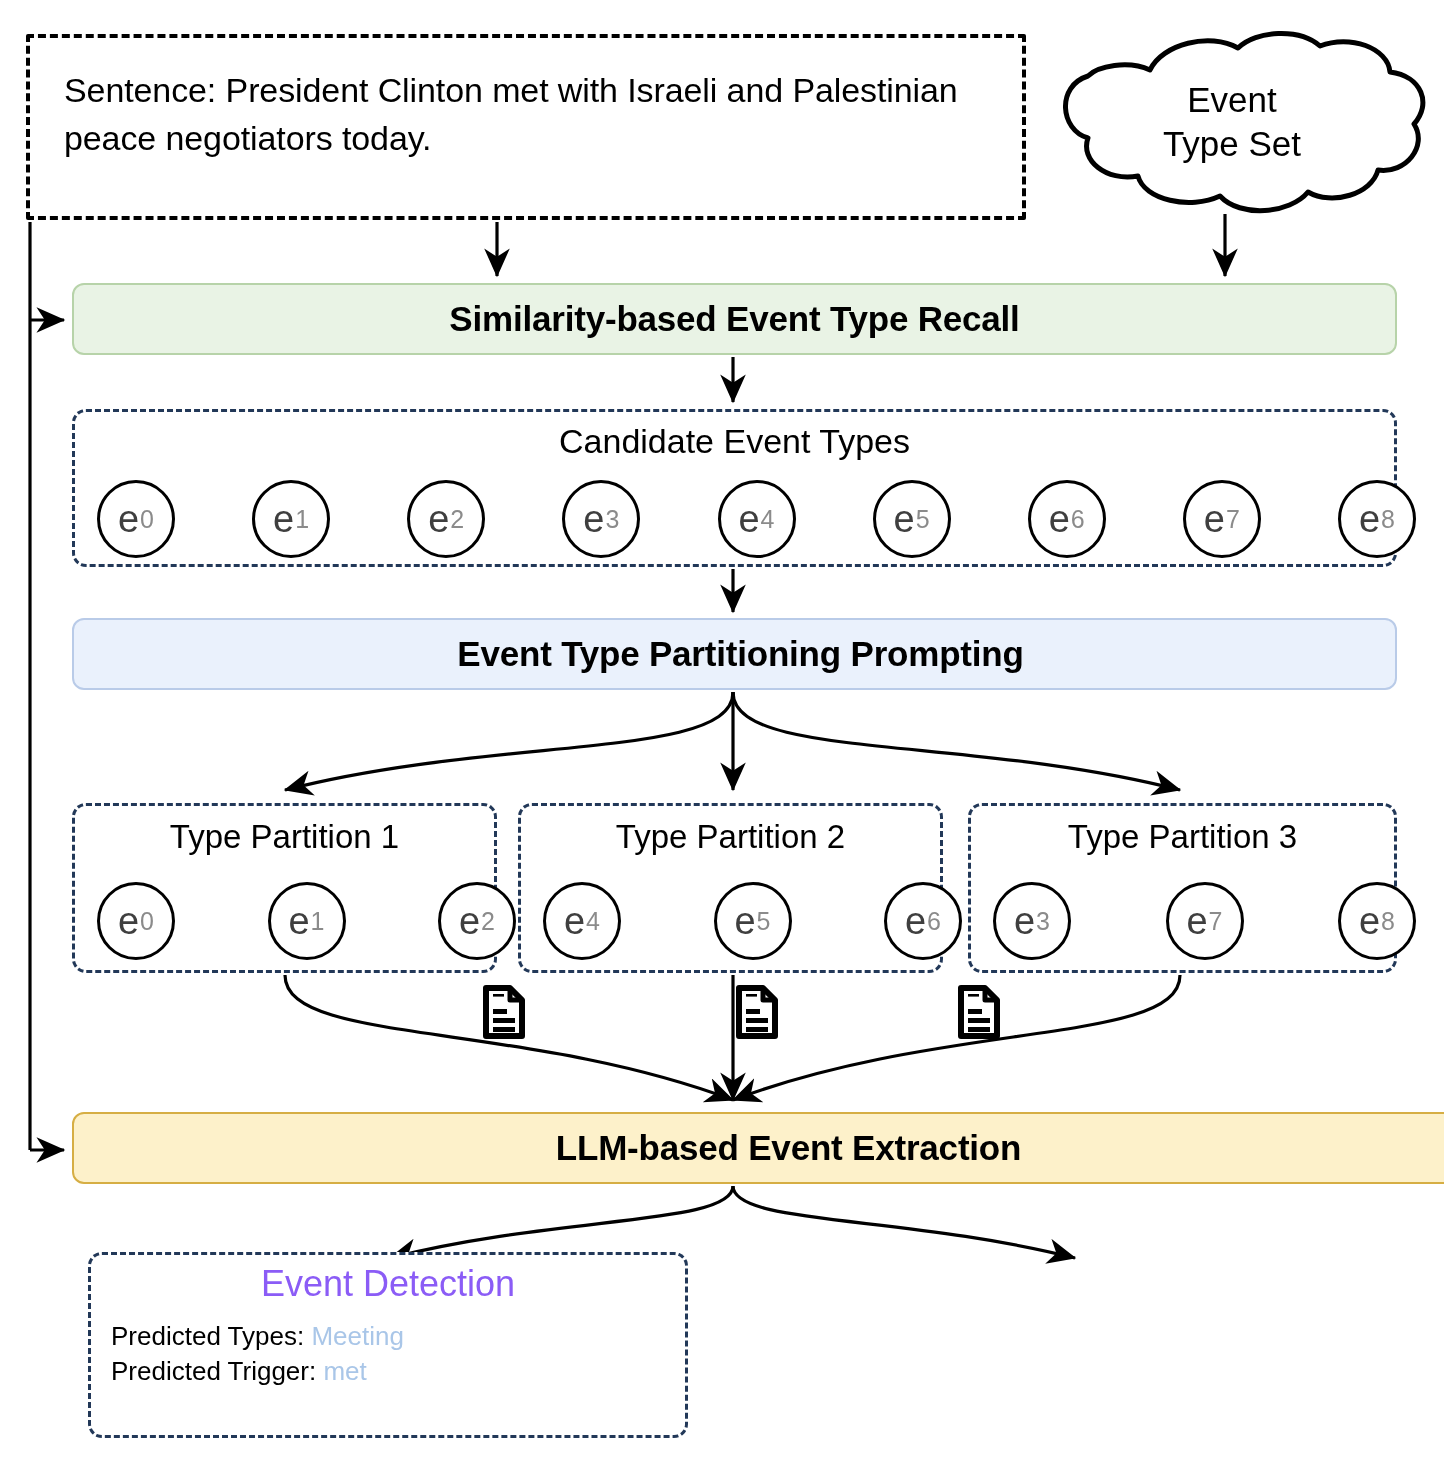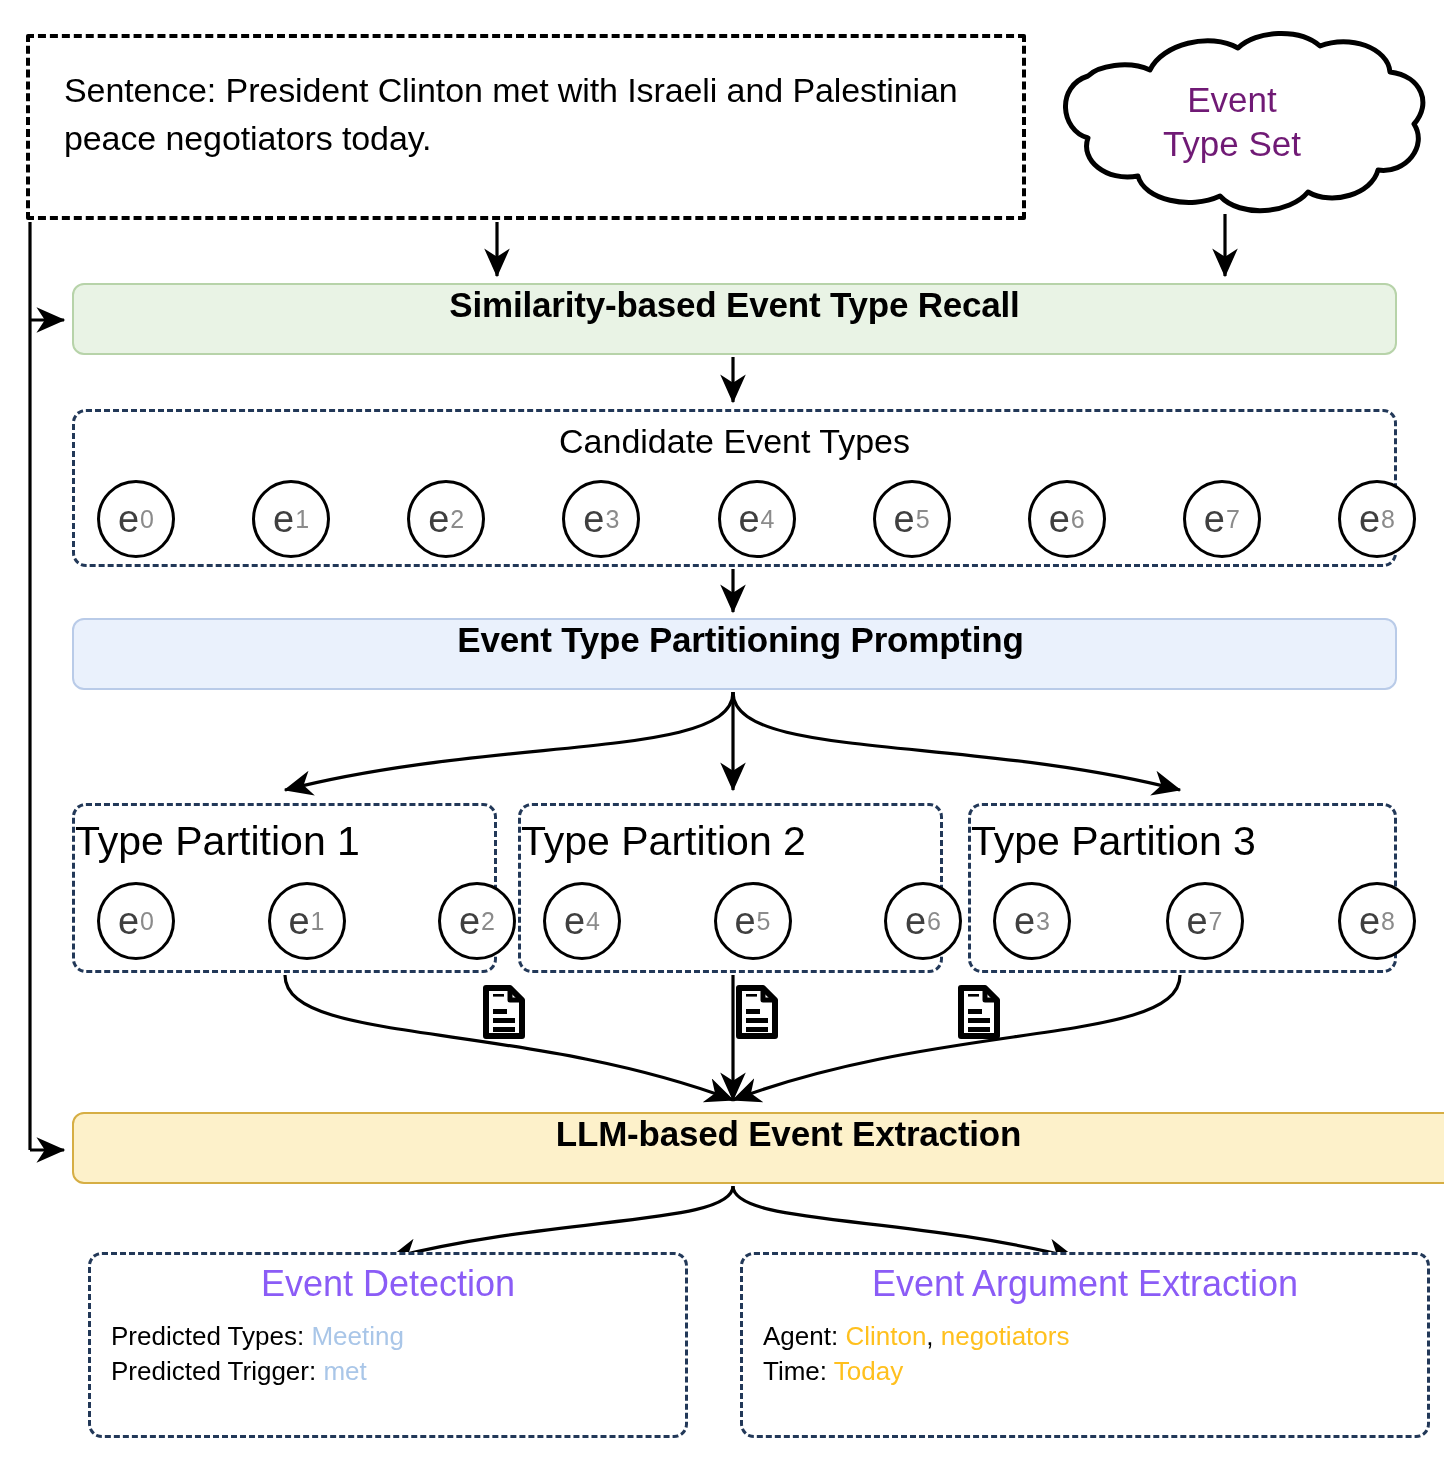--- a/index.html
+++ b/index.html
@@ -16,21 +16,21 @@
     border:4px dashed #000;border-radius:2px;background:#fff;
     padding:28px 34px 0 34px;
   }
   #sentence-text{
     font-size:34px;line-height:1.42;color:#000;letter-spacing:-0.1px;
   }
   #sentence-text b{font-weight:normal;}
 
   
   .stage-bar{
-    border-radius:12px;display:flex;justify-content:center;
+    border-radius:12px;display:flex;align-items:center;justify-content:center;
     font-weight:bold;font-size:35px;letter-spacing:-0.2px;color:#000;
   }
   #bar-recall{left:72px;top:283px;width:1325px;height:72px;
     background:#e9f3e5;border:2px solid #b7d3a9;}
   #bar-partition{left:72px;top:618px;width:1325px;height:72px;
     background:#eaf1fc;border:2px solid #b9cbe8;padding-left:12px;}
   #bar-llm{left:72px;top:1112px;width:1433px;height:72px;
     background:#fdf1ca;border:2px solid #d6ae44;}
 
   
@@ -51,22 +51,22 @@
     font-size:38px;color:#3f3f3f;background:#fff;box-sizing:border-box;
   }
   .ecircle sub{font-size:25px;color:#8b8b8b;vertical-align:-0.28em;margin-left:1px;}
 
   
   .partition{top:803px;height:170px;}
   #partition-1{left:72px;width:425px;}
   #partition-2{left:518px;width:425px;}
   #partition-3{left:968px;width:429px;}
   .part-title{
-    position:absolute;left:0;top:12px;width:100%;
-    font-size:41px;color:#000;
+    position:absolute;left:0;top:12px;width:100%;text-align:center;
+    font-size:33px;color:#000;
   }
   .part-row{top:76px;padding:0 22px;justify-content:space-between;}
 
   
   .out-box{top:1252px;height:186px;}
   #out-detection{left:88px;width:600px;}
   #out-arguments{left:740px;width:690px;}
   .out-title{
     position:absolute;left:0;top:8px;width:100%;text-align:center;
     font-size:36px;color:#8b5cf6;
@@ -74,21 +74,21 @@
   .out-lines{position:absolute;left:20px;top:64px;right:10px;}
   .out-line{font-size:26px;line-height:1.36;color:#000;white-space:nowrap;}
   .val-blue{color:#a9c6e8;}
   .val-gold{color:#ffc01e;}
   .sep-black{color:#000;}
 
   
   #cloud-wrap{left:1032px;top:28px;width:400px;height:194px;}
   #cloud-label{
     position:absolute;left:0;top:50px;width:100%;text-align:center;
-    font-size:35px;line-height:1.26;color:#701a75;
+    font-size:35px;line-height:1.26;color:#000000;
   }
 
   
   #wires{position:absolute;left:0;top:0;width:1444px;height:1457px;
     pointer-events:none;}
 
   .doc-icon{width:44px;height:54px;}
   #doc1{left:482px;top:985px;}
   #doc2{left:735px;top:985px;}
   #doc3{left:957px;top:985px;}
@@ -302,25 +302,14 @@
     <div class="out-lines">
       <div class="out-line">
         <span>Predicted Types: </span><span class="val-blue">Meeting</span>
       </div>
       <div class="out-line">
         <span>Predicted Trigger: </span><span class="val-blue">met</span>
       </div>
     </div>
   </div>
 
-  <div class="abs dashed-box out-box" id="out-arguments">
-    <div class="out-title">Event Argument Extraction</div>
-    <div class="out-lines">
-      <div class="out-line">
-        <span>Agent: </span><span class="val-gold">Clinton</span><span class="sep-black">, </span><span class="val-gold">negotiators</span>
-      </div>
-      <div class="out-line">
-        <span>Time: </span><span class="val-gold">Today</span>
-      </div>
-    </div>
-  </div>
 
 </div>
 
 </body></html>

